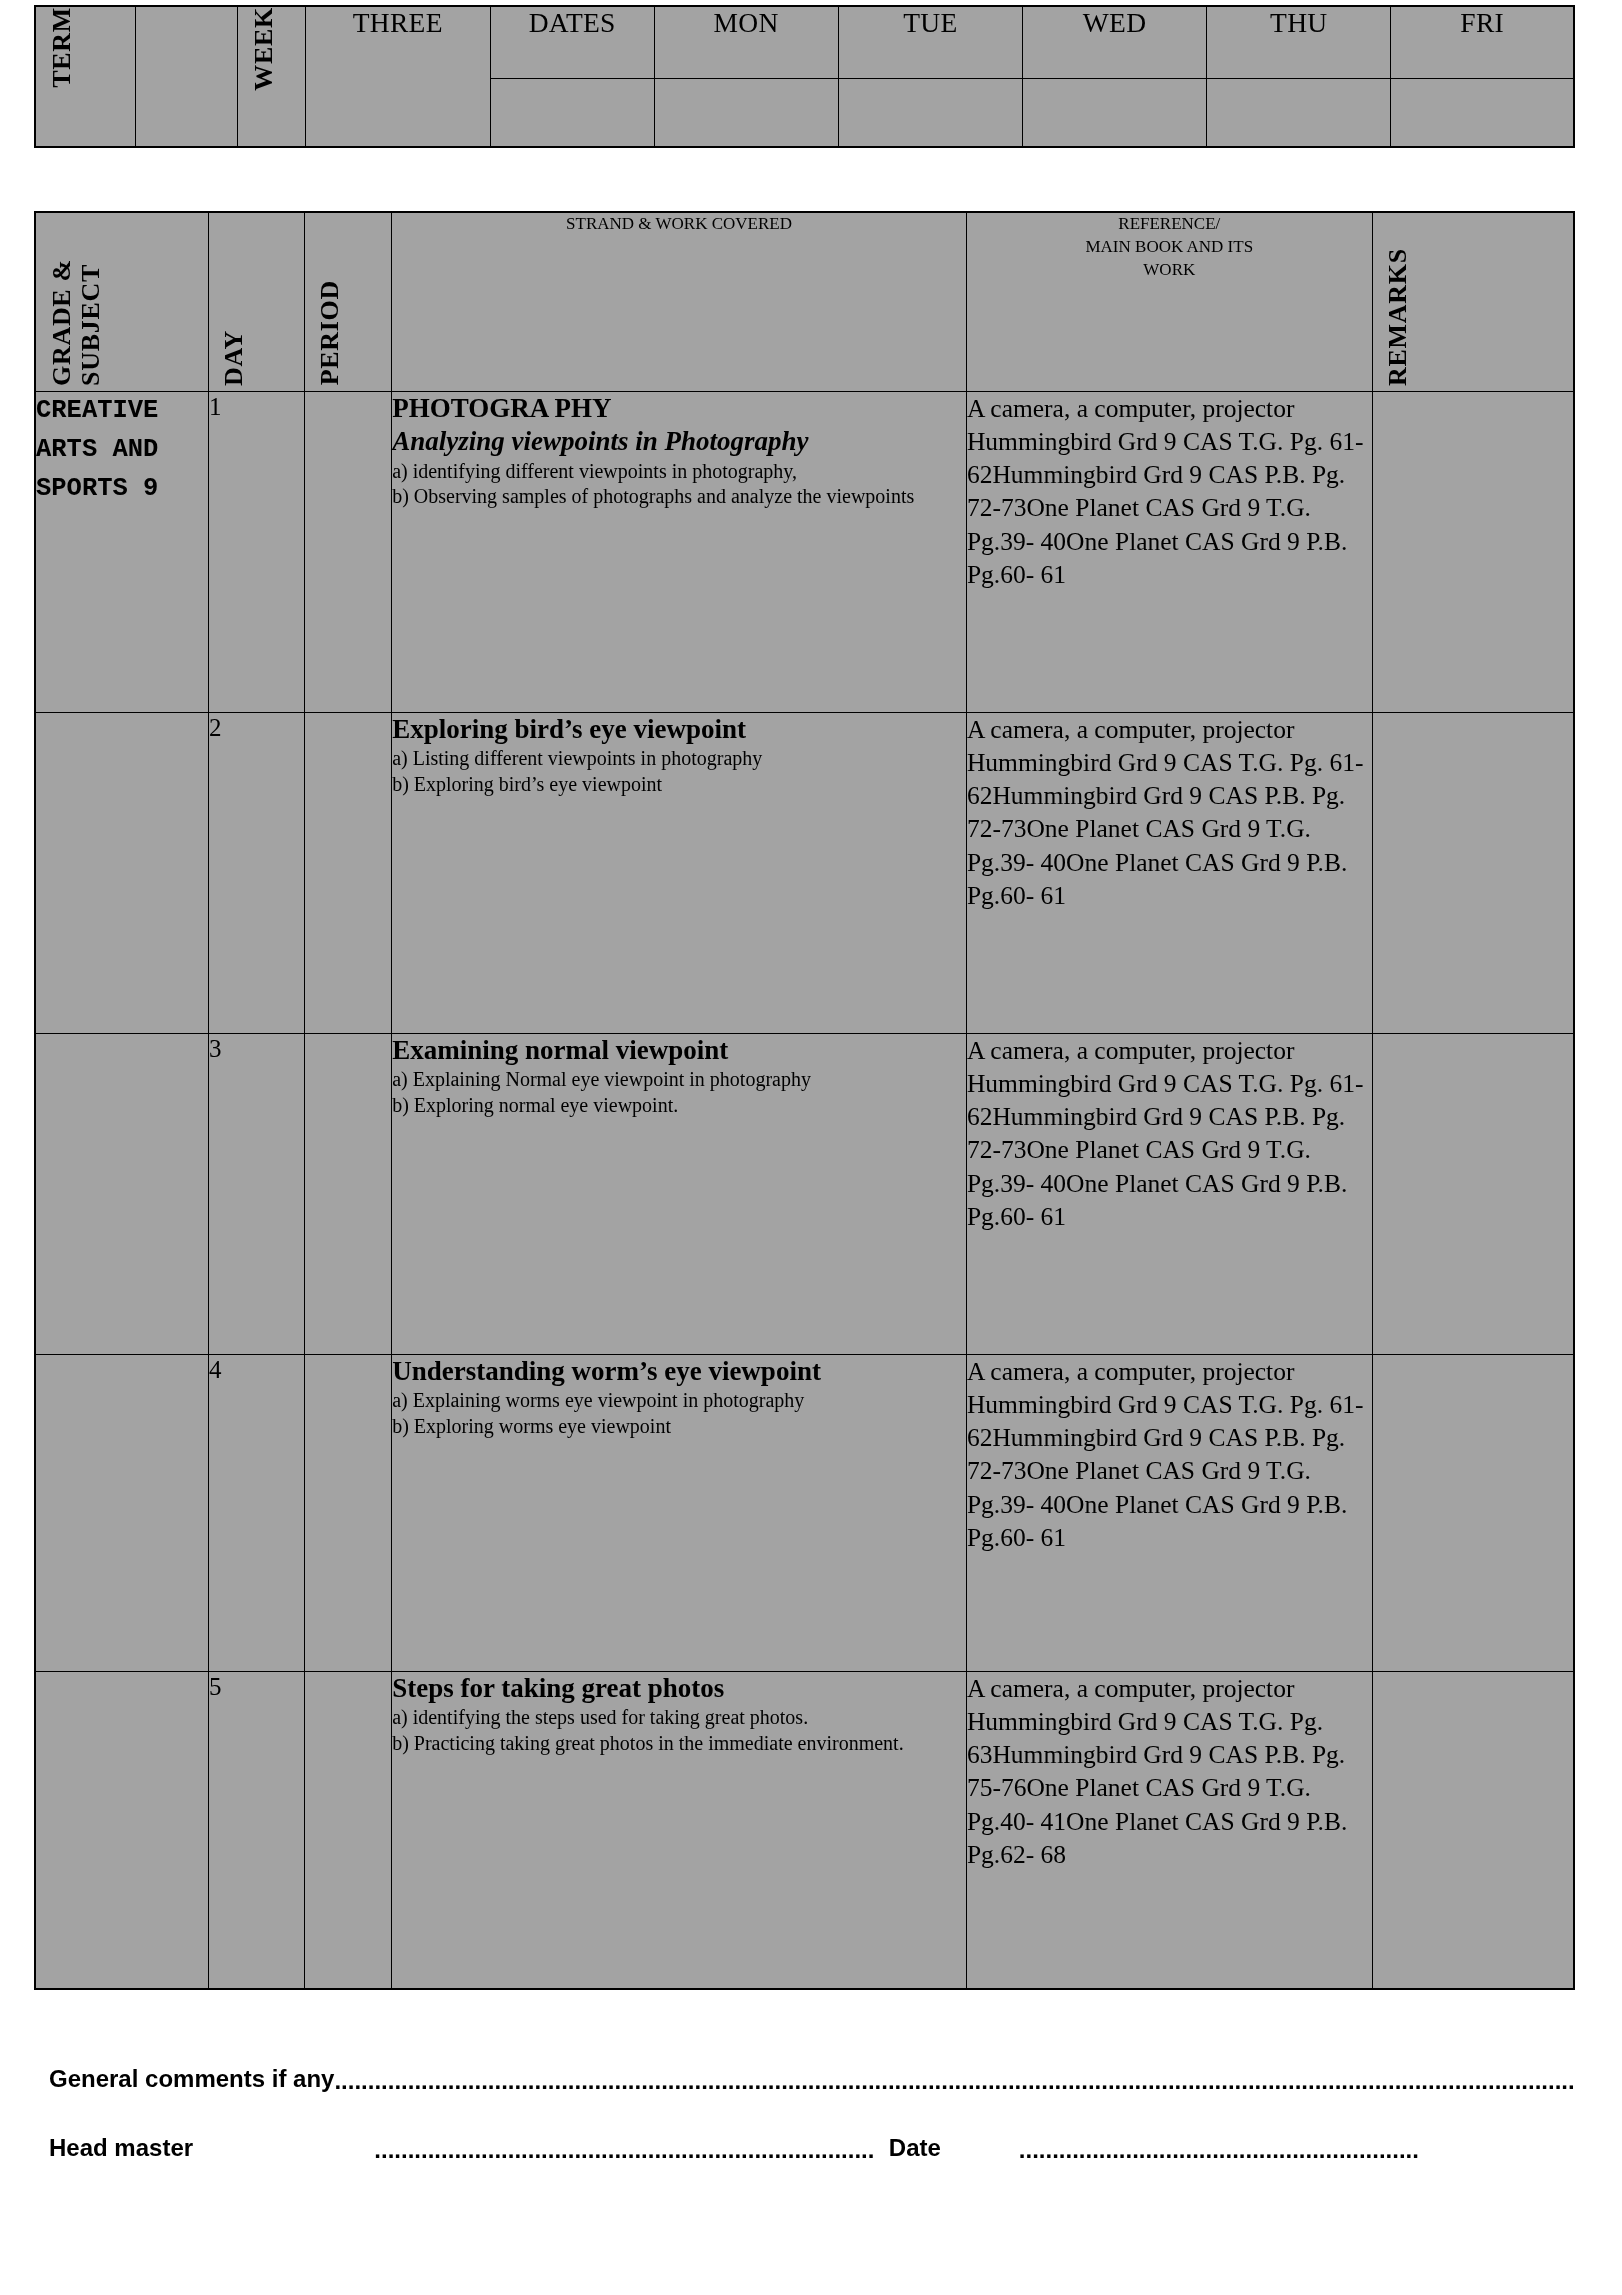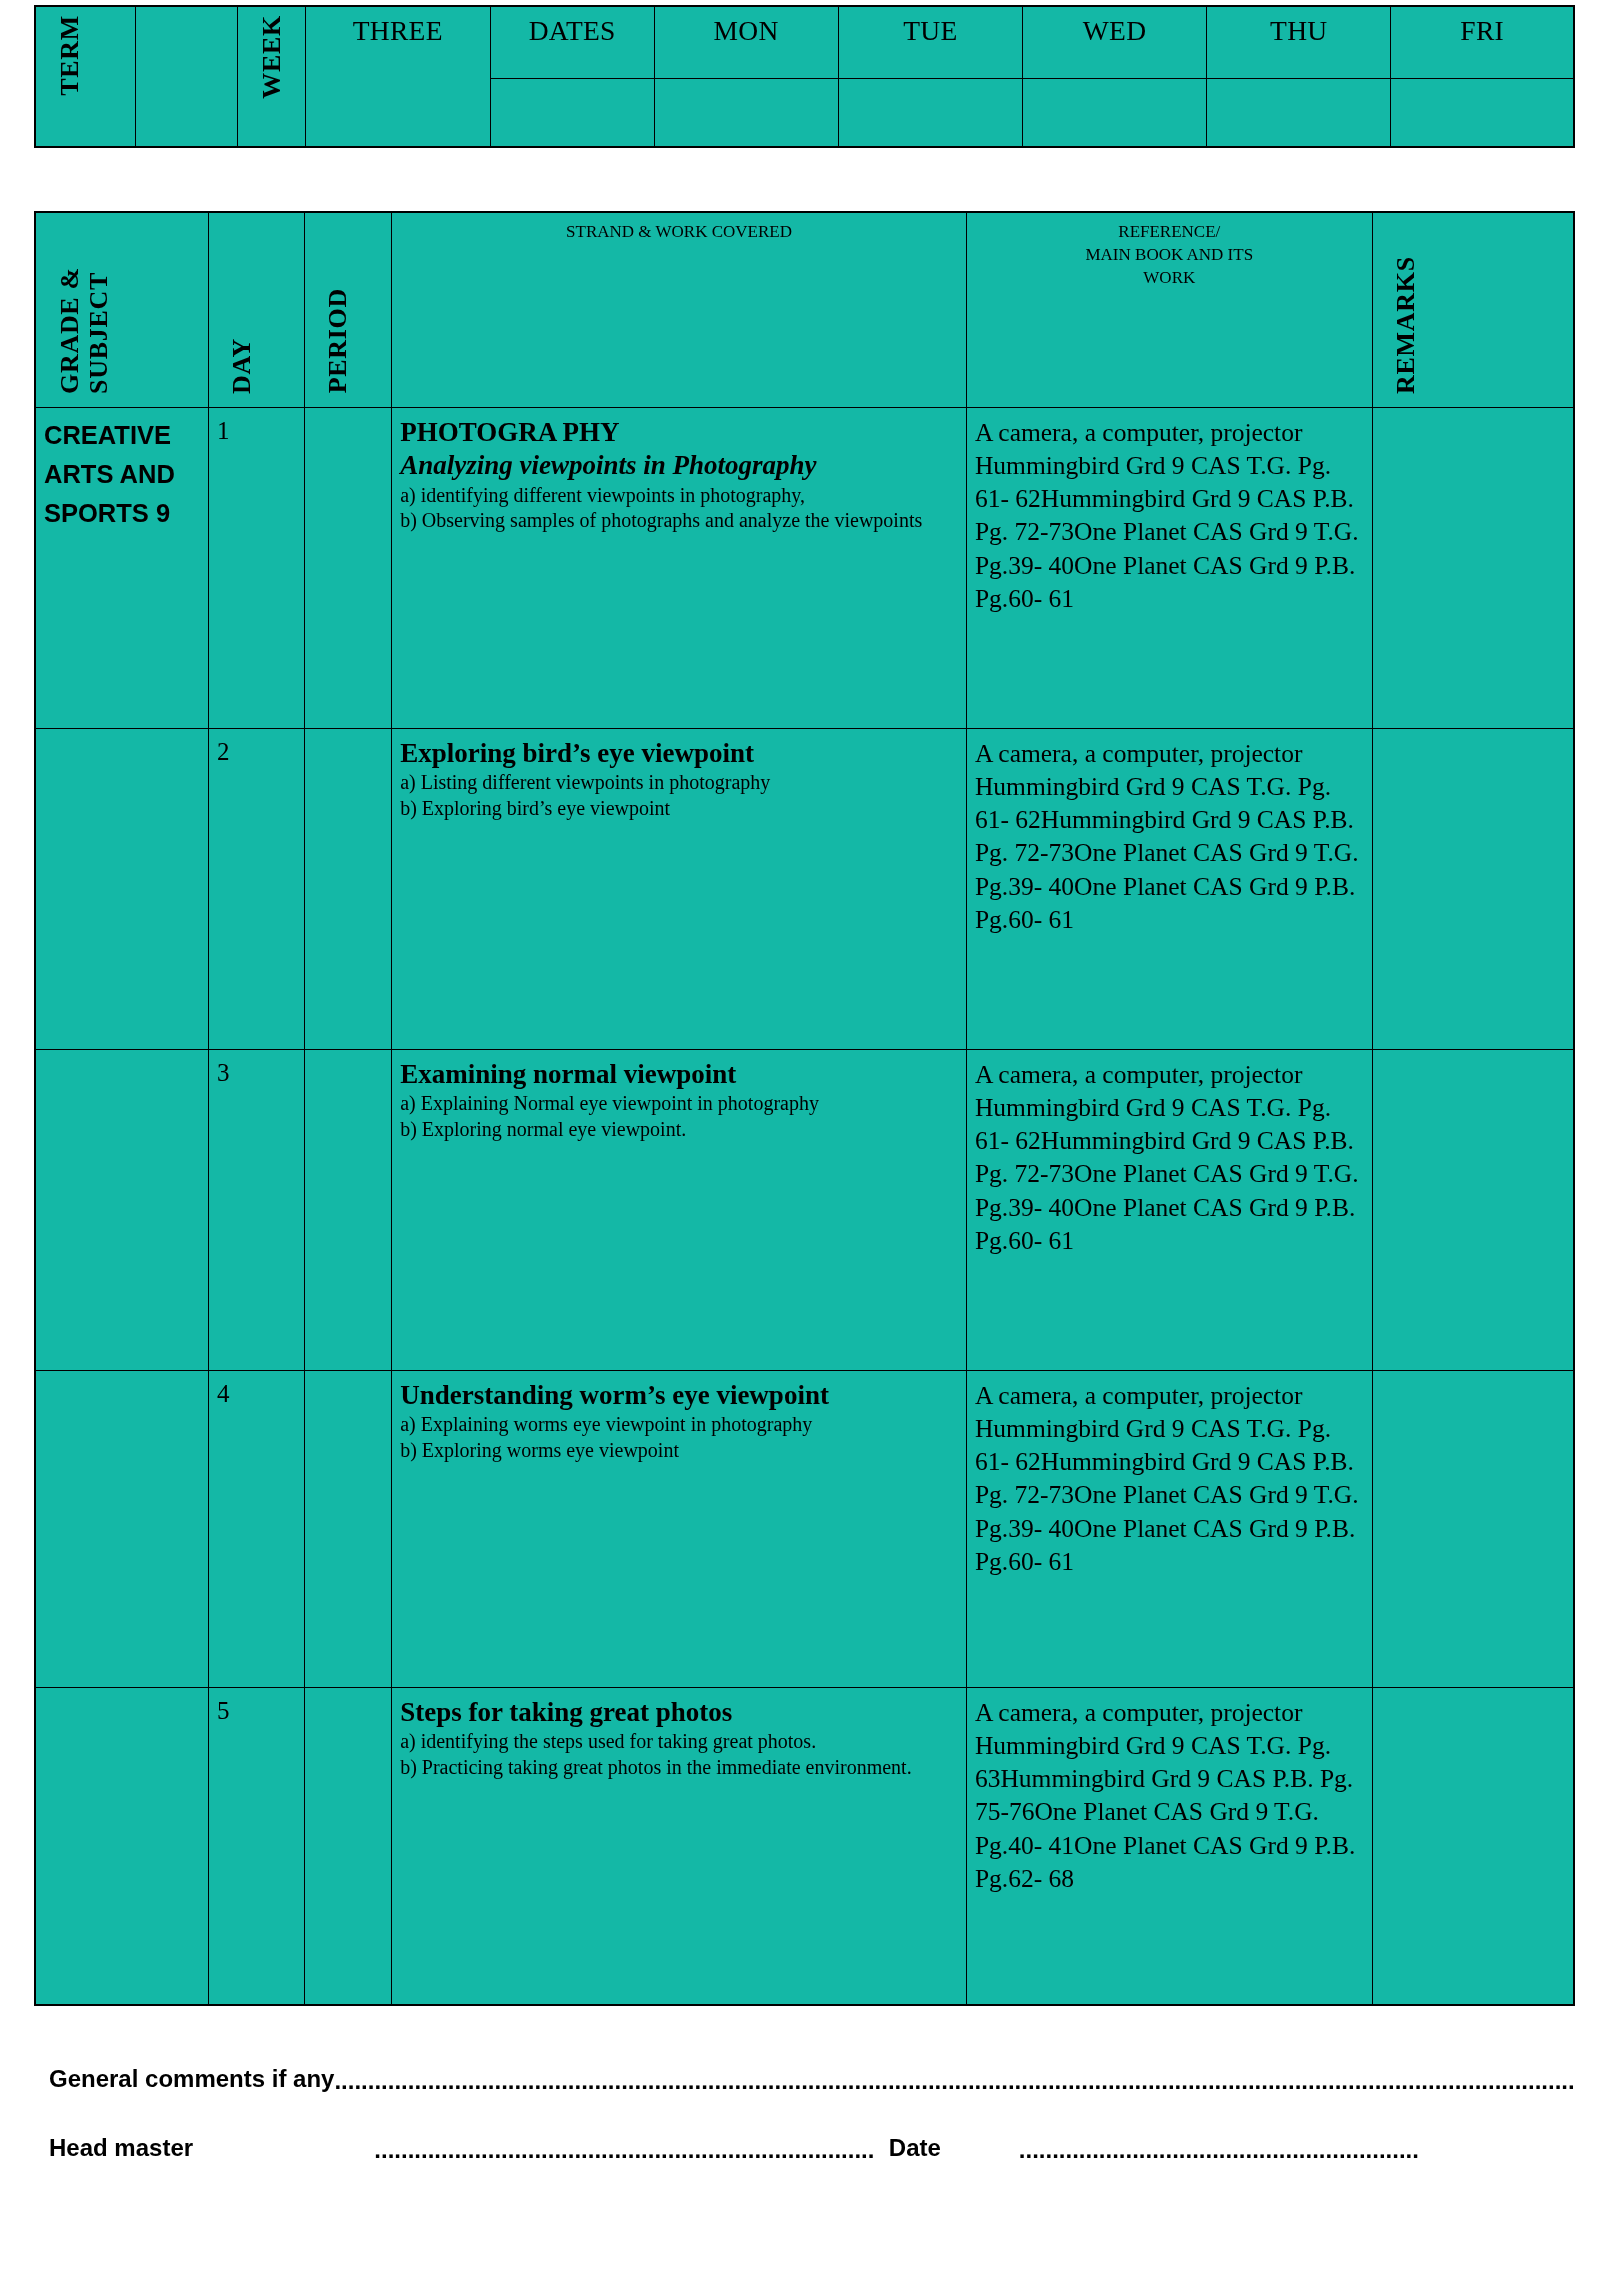--- a/index.html
+++ b/index.html
@@ -30,24 +30,24 @@
     top: 5.2px;
     width: 1541px;
   }
   table.grid {
     border-collapse: collapse;
     table-layout: fixed;
     width: 100%;
   }
   table.grid td, table.grid th {
     border: 1.3px solid #000;
-    padding: 8px;
+    padding: 0;
     vertical-align: top;
     font-weight: normal;
-    background: #14b8a6;
+    background: #a3a3a3;
   }
   .top-table-wrap table.grid {
     border: 2.6px solid #000;
   }
 
   .hdr-cell {
     text-align: center;
     font-family: "Liberation Serif", serif;
     font-weight: bold;
     font-size: 27.5px;
@@ -117,21 +117,21 @@
     line-height: 1.12;
     font-family: "Liberation Serif", serif;
     max-height: 171px;
     text-align: left;
   }
 
   td.cell-subject {
     padding: 9.2px 5.2px 5.2px 9.2px;
   }
   .subject-text {
-    font-family: Liberation Sans, sans-serif;
+    font-family: Liberation Mono, monospace;
     font-weight: bold;
     font-size: 25.5px;
     line-height: 1.52;
   }
   td.cell-day {
     padding: 9.2px 5.2px 5.2px 10.5px;
     font-size: 25px;
     line-height: 1.2;
   }
   td.cell-period { padding: 6.5px; }

